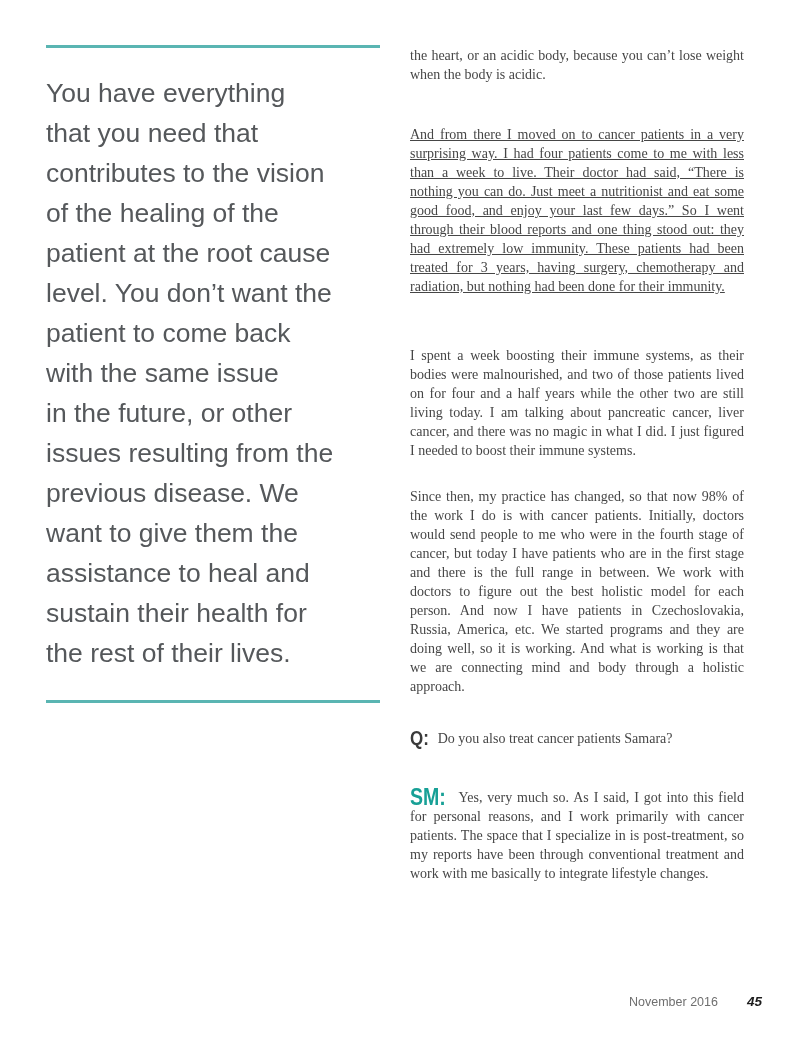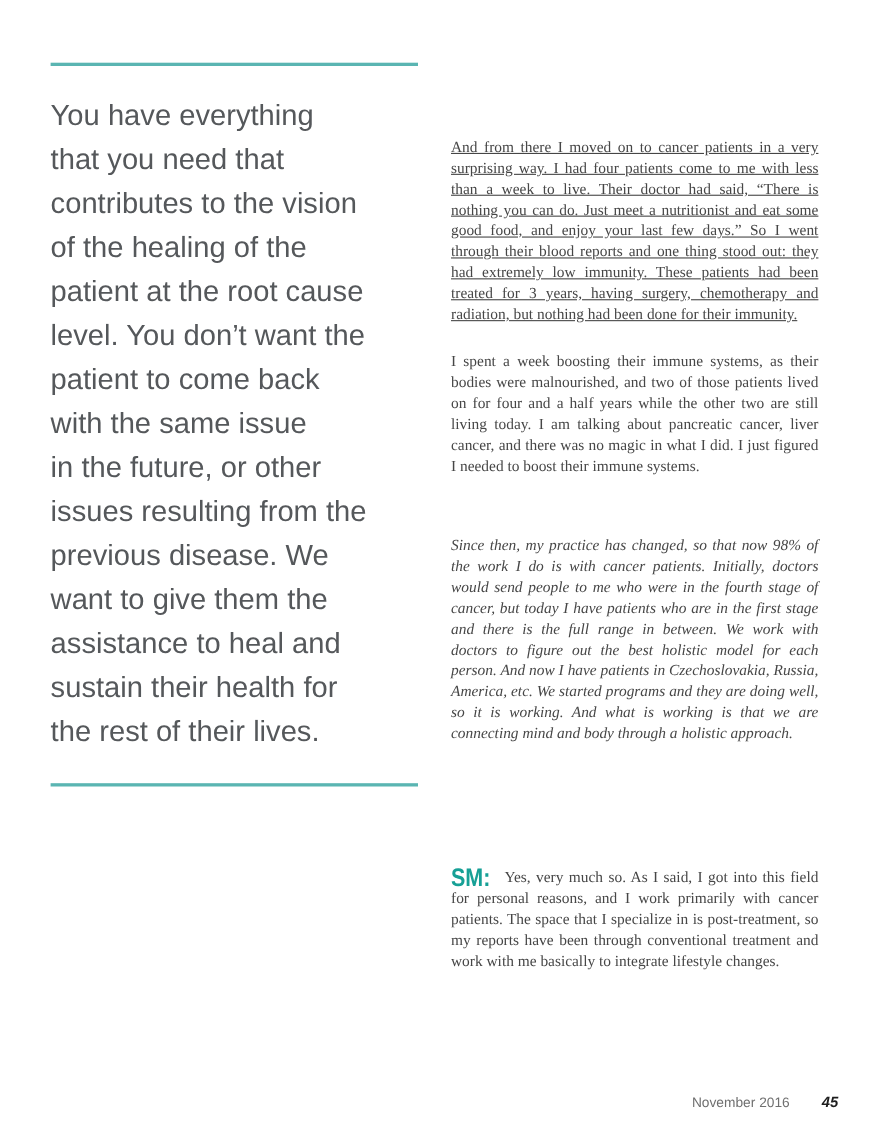--- a/index.html
+++ b/index.html
@@ -9,21 +9,21 @@
     height: 1037px;
     background: #ffffff;
     overflow: hidden;
     font-family: "Liberation Serif", "DejaVu Serif", serif;
   }
 
   
   .pullquote {
     position: absolute;
     left: 46px;
-    top: 57px;
+    top: 45px;
     width: 334px;
   }
   .rule {
     height: 3px;
     background: #5ab5b2;
     width: 100%;
   }
   .quote-text {
     margin: 25px 0 27px 0;
     padding: 0;
@@ -48,22 +48,22 @@
   }
   .body-col p {
     position: absolute;
     left: 0;
     width: 334px;
     margin: 0;
     text-align: justify;
   }
   .p1 { top: 0px; }
   .p2 { top: 79px; text-decoration: underline; }
-  .p3 { top: 274px; }
-  .p4 { top: 441px; font-style: italic; }
+  .p3 { top: 300px; }
+  .p4 { top: 441px; }
   .q-block  { top: 683px; }
   .sm-block { top: 742px; }
 
   .q-prefix {
     display: inline-block;
     font-family: "Liberation Sans", "DejaVu Sans", sans-serif;
     font-weight: 700;
     font-size: 20px;
     color: #3a3a3a;
     transform: scaleX(0.85);
@@ -115,24 +115,26 @@
 issues resulting from the
 previous disease. We
 want to give them the
 assistance to heal and
 sustain their health for
 the rest of their lives.</blockquote>
     <div class="rule"></div>
   </aside>
 
   <section class="body-col">
+    <p class="p1">the heart, or an acidic body, because you can’t lose weight when the body is acidic.</p>
     <p class="p2">And from there I moved on to cancer patients in a very surprising way. I had four patients come to me with less than a week to live. Their doctor had said, “There is nothing you can do. Just meet a nutritionist and eat some good food, and enjoy your last few days.” So I went through their blood reports and one thing stood out: they had extremely low immunity. These patients had been treated for 3 years, having surgery, chemotherapy and radiation, but nothing had been done for their immunity.</p>
     <p class="p3">I spent a week boosting their immune systems, as their bodies were malnourished, and two of those patients lived on for four and a half years while the other two are still living today. I am talking about pancreatic cancer, liver cancer, and there was no magic in what I did. I just figured I needed to boost their immune systems.</p>
     <p class="p4">Since then, my practice has changed, so that now 98% of the work I do is with cancer patients. Initially, doctors would send people to me who were in the fourth stage of cancer, but today I have patients who are in the first stage and there is the full range in between. We work with doctors to figure out the best holistic model for each person. And now I have patients in Czechoslovakia, Russia, America, etc. We started programs and they are doing well, so it is working. And what is working is that we are connecting mind and body through a holistic approach.</p>
 
+    <p class="q-block"><span class="q-prefix">Q:</span> <span>Do you also treat cancer patients Samara?</span></p>
 
     <p class="sm-block"><span class="sm-prefix">SM:</span> <span>Yes, very much so. As I said, I got into this field for personal reasons, and I work primarily with cancer patients. The space that I specialize in is post-treatment, so my reports have been through conventional treatment and work with me basically to integrate lifestyle changes.</span></p>
   </section>
 
   <footer class="footer">
     <span class="issue">November 2016</span>
     <span class="pagenum">45</span>
   </footer>
 
 </div>

